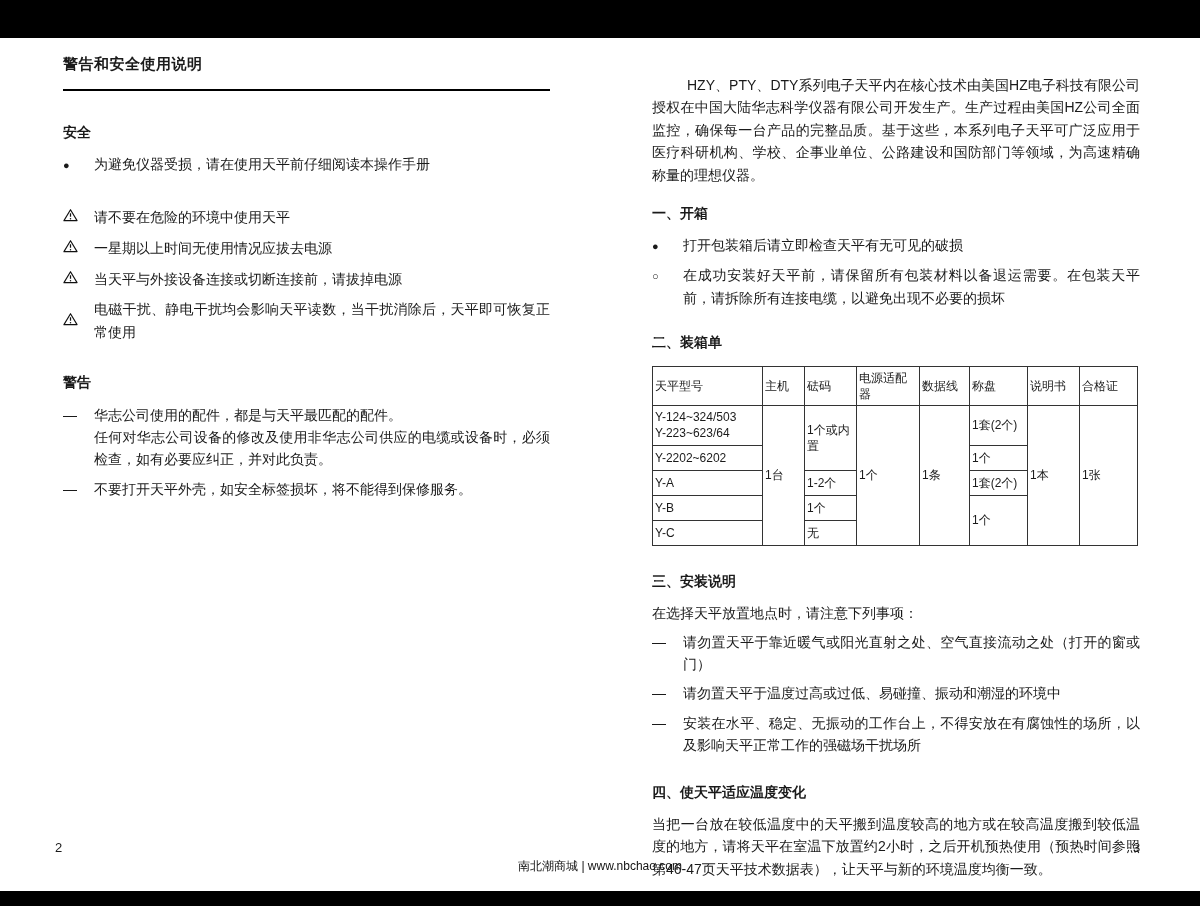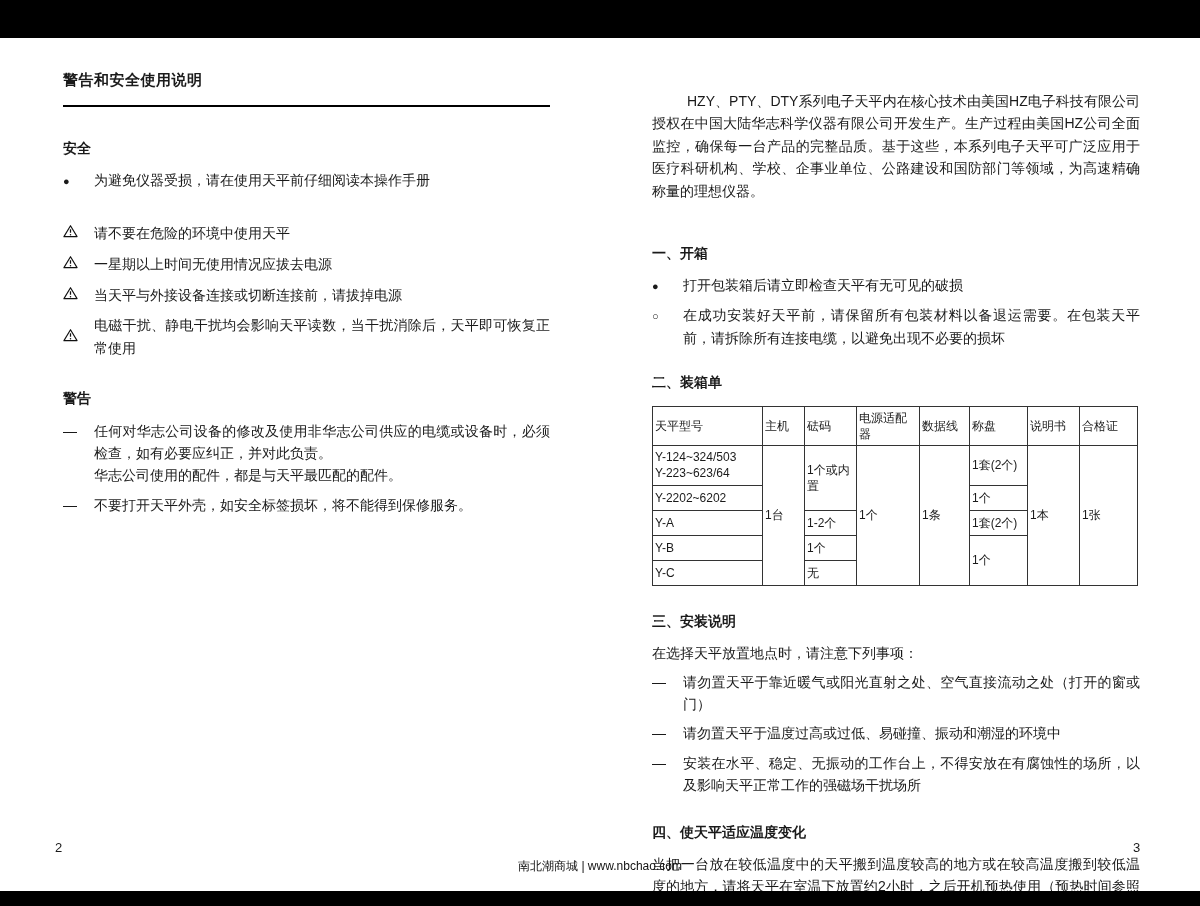--- a/index.html
+++ b/index.html
@@ -6,21 +6,21 @@
   html,body { background:#ffffff; }
   body {
     width:1200px; height:906px; position:relative; overflow:hidden;
     font-family:"Liberation Sans","DejaVu Sans",sans-serif;
     color:#1a1a1a;
   }
   .top-bar { position:absolute; top:0; left:0; width:1200px; height:38px; background:#000; }
   .bottom-bar { position:absolute; bottom:0; left:0; width:1200px; height:15px; background:#000; }
   .watermark { position:absolute; left:0; top:858px; width:1200px; text-align:center; font-size:12px; color:#111; }
 
-  .col { position:absolute; top:68px; font-size:14px; line-height:1.6; }
+  .col { position:absolute; top:52px; font-size:14px; line-height:1.6; }
   .col-left  { left:63px;  width:487px; }
   .col-right { left:652px; width:488px; }
 
   .page-header { font-size:15px; font-weight:bold; padding-bottom:13px; border-bottom:2px solid #000; letter-spacing:0.5px; }
   .page-header.right { text-align:right; }
 
   .sec-title { font-weight:bold; font-size:14px; margin-top:22px; margin-bottom:10px; }
 
   .li { display:flex; align-items:flex-start; margin-bottom:7px; text-align:justify; }
   .li .marker { flex:0 0 31px; line-height:22px; }
@@ -101,35 +101,35 @@
           <circle cx="12" cy="17" r="1.2" fill="#111"></circle>
         </svg></span>
     <span class="txt">电磁干扰、静电干扰均会影响天平读数，当干扰消除后，天平即可恢复正常使用</span>
   </div>
 
   <div class="sec-title" style="margin-top:28px;">警告</div>
 
   <div class="li">
     <span class="marker dash">—</span>
     <span class="txt">
+      <span style="display:block;">华志公司使用的配件，都是与天平最匹配的配件。</span>
       <span style="display:block;">任何对华志公司设备的修改及使用非华志公司供应的电缆或设备时，必须检查，如有必要应纠正，并对此负责。</span>
-      <span style="display:block;">华志公司使用的配件，都是与天平最匹配的配件。</span>
     </span>
   </div>
   <div class="li">
     <span class="marker dash">—</span>
     <span class="txt">不要打开天平外壳，如安全标签损坏，将不能得到保修服务。</span>
   </div>
 </div>
 
 <div class="col col-right">
 
   <div class="para indent" style="margin-top:22px;">HZY、PTY、DTY系列电子天平内在核心技术由美国HZ电子科技有限公司授权在中国大陆华志科学仪器有限公司开发生产。生产过程由美国HZ公司全面监控，确保每一台产品的完整品质。基于这些，本系列电子天平可广泛应用于医疗科研机构、学校、企事业单位、公路建设和国防部门等领域，为高速精确称量的理想仪器。</div>
 
-  <div class="sec-title" style="margin-top:40px;">一、开箱</div>
+  <div class="sec-title" style="margin-top:16px;">一、开箱</div>
 
   <div class="li">
     <span class="marker bullet">●</span>
     <span class="txt">打开包装箱后请立即检查天平有无可见的破损</span>
   </div>
   <div class="li">
     <span class="marker bullet">○</span>
     <span class="txt">在成功安装好天平前，请保留所有包装材料以备退运需要。在包装天平前，请拆除所有连接电缆，以避免出现不必要的损坏</span>
   </div>
 

